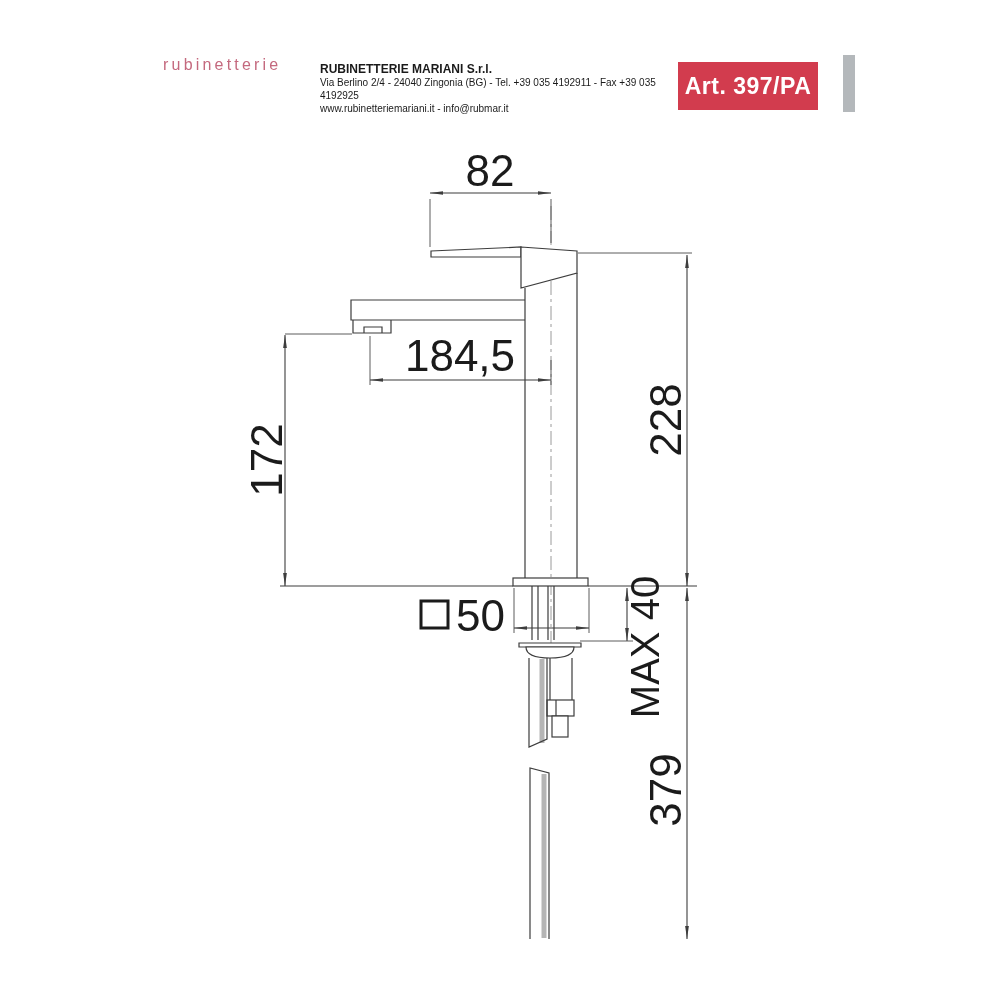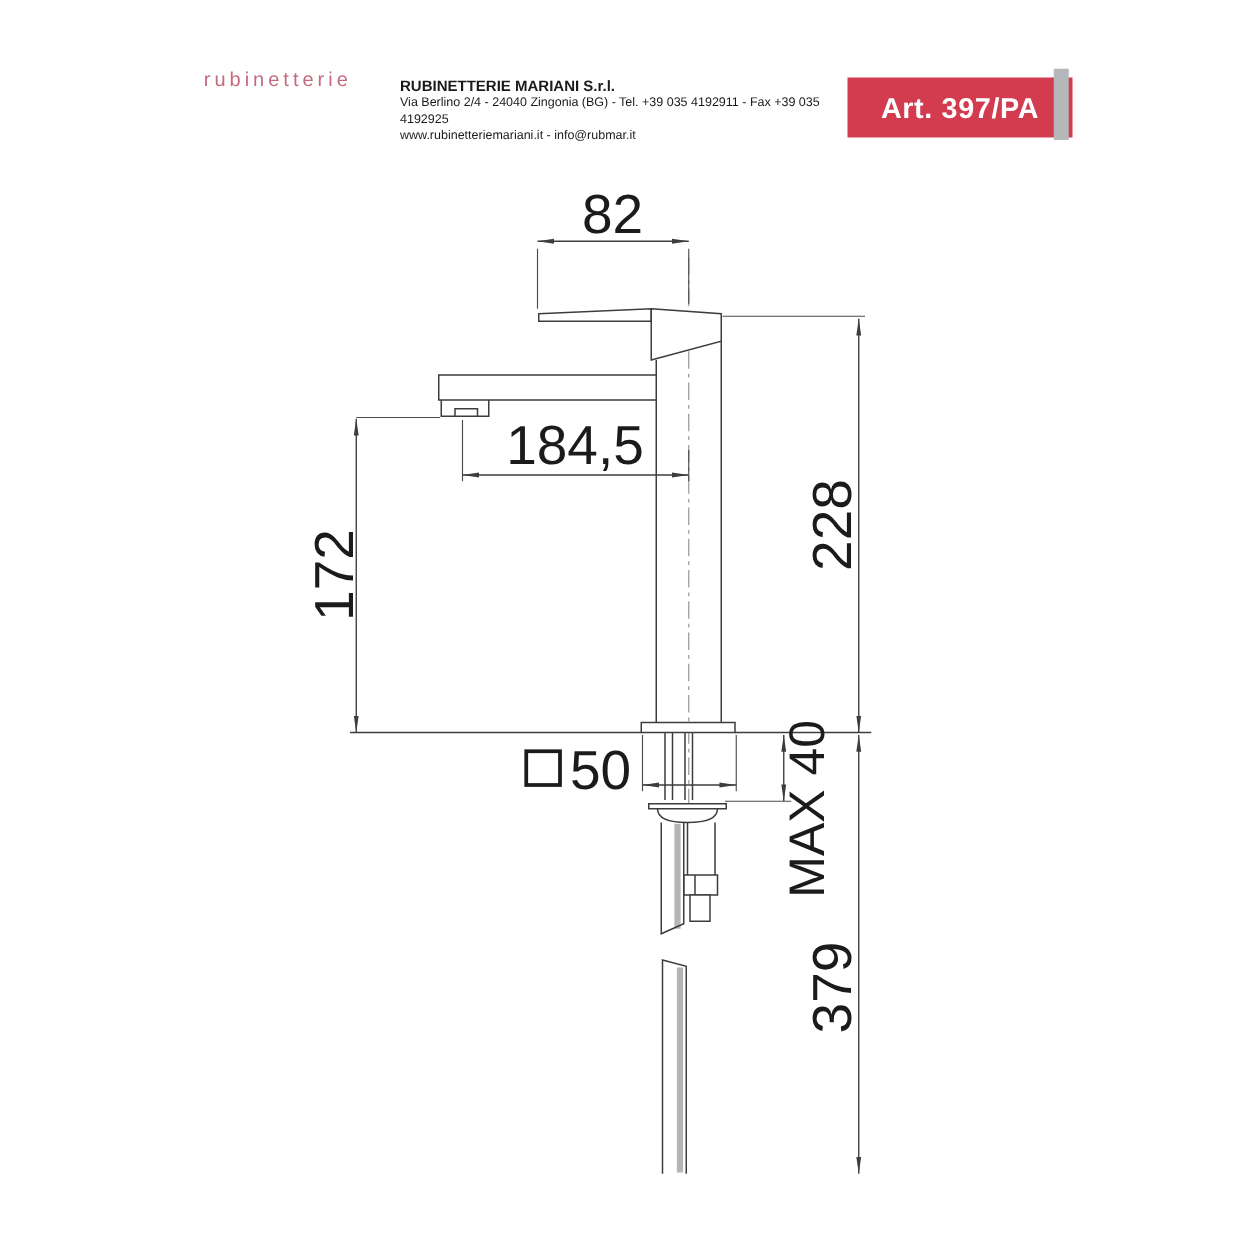--- a/index.html
+++ b/index.html
@@ -8,21 +8,21 @@
 
   
   .logo{position:absolute;left:150px;top:56px;width:170px;}
   .logo-top{font-size:16px;color:#c4697e;letter-spacing:3.2px;padding-left:13px;line-height:18px;}
   .logo-main{font-size:31px;color:#ae405f;letter-spacing:2.5px;line-height:32px;font-weight:400;}
 
   .company{position:absolute;left:320px;top:62px;width:370px;color:#1a1a1a;}
   .company-name{font-size:12px;font-weight:bold;line-height:14px;}
   .company-line{font-size:10px;line-height:13px;}
 
-  .badge{position:absolute;left:678px;top:62px;width:180px;height:48px;background:#d23c4e;
+  .badge{position:absolute;left:678px;top:62px;width:140px;height:48px;background:#d23c4e;
          display:flex;align-items:center;justify-content:center;}
   .badge span{color:#ffffff;font-size:23px;font-weight:bold;letter-spacing:0.5px;}
   .badge-stripe{position:absolute;left:843px;top:55px;width:12px;height:57px;background:#b4b8bb;}
 
   
   svg.drawing{position:absolute;left:0;top:0;}
   .outline{stroke:#3d3d3d;stroke-width:1.2;fill:none;stroke-linejoin:miter;}
   .outline-f{stroke:#3d3d3d;stroke-width:1.2;fill:#ffffff;}
   .dimline{stroke:#3d3d3d;stroke-width:1.1;fill:none;}
   .extline{stroke:#4a4a4a;stroke-width:0.9;fill:none;}

